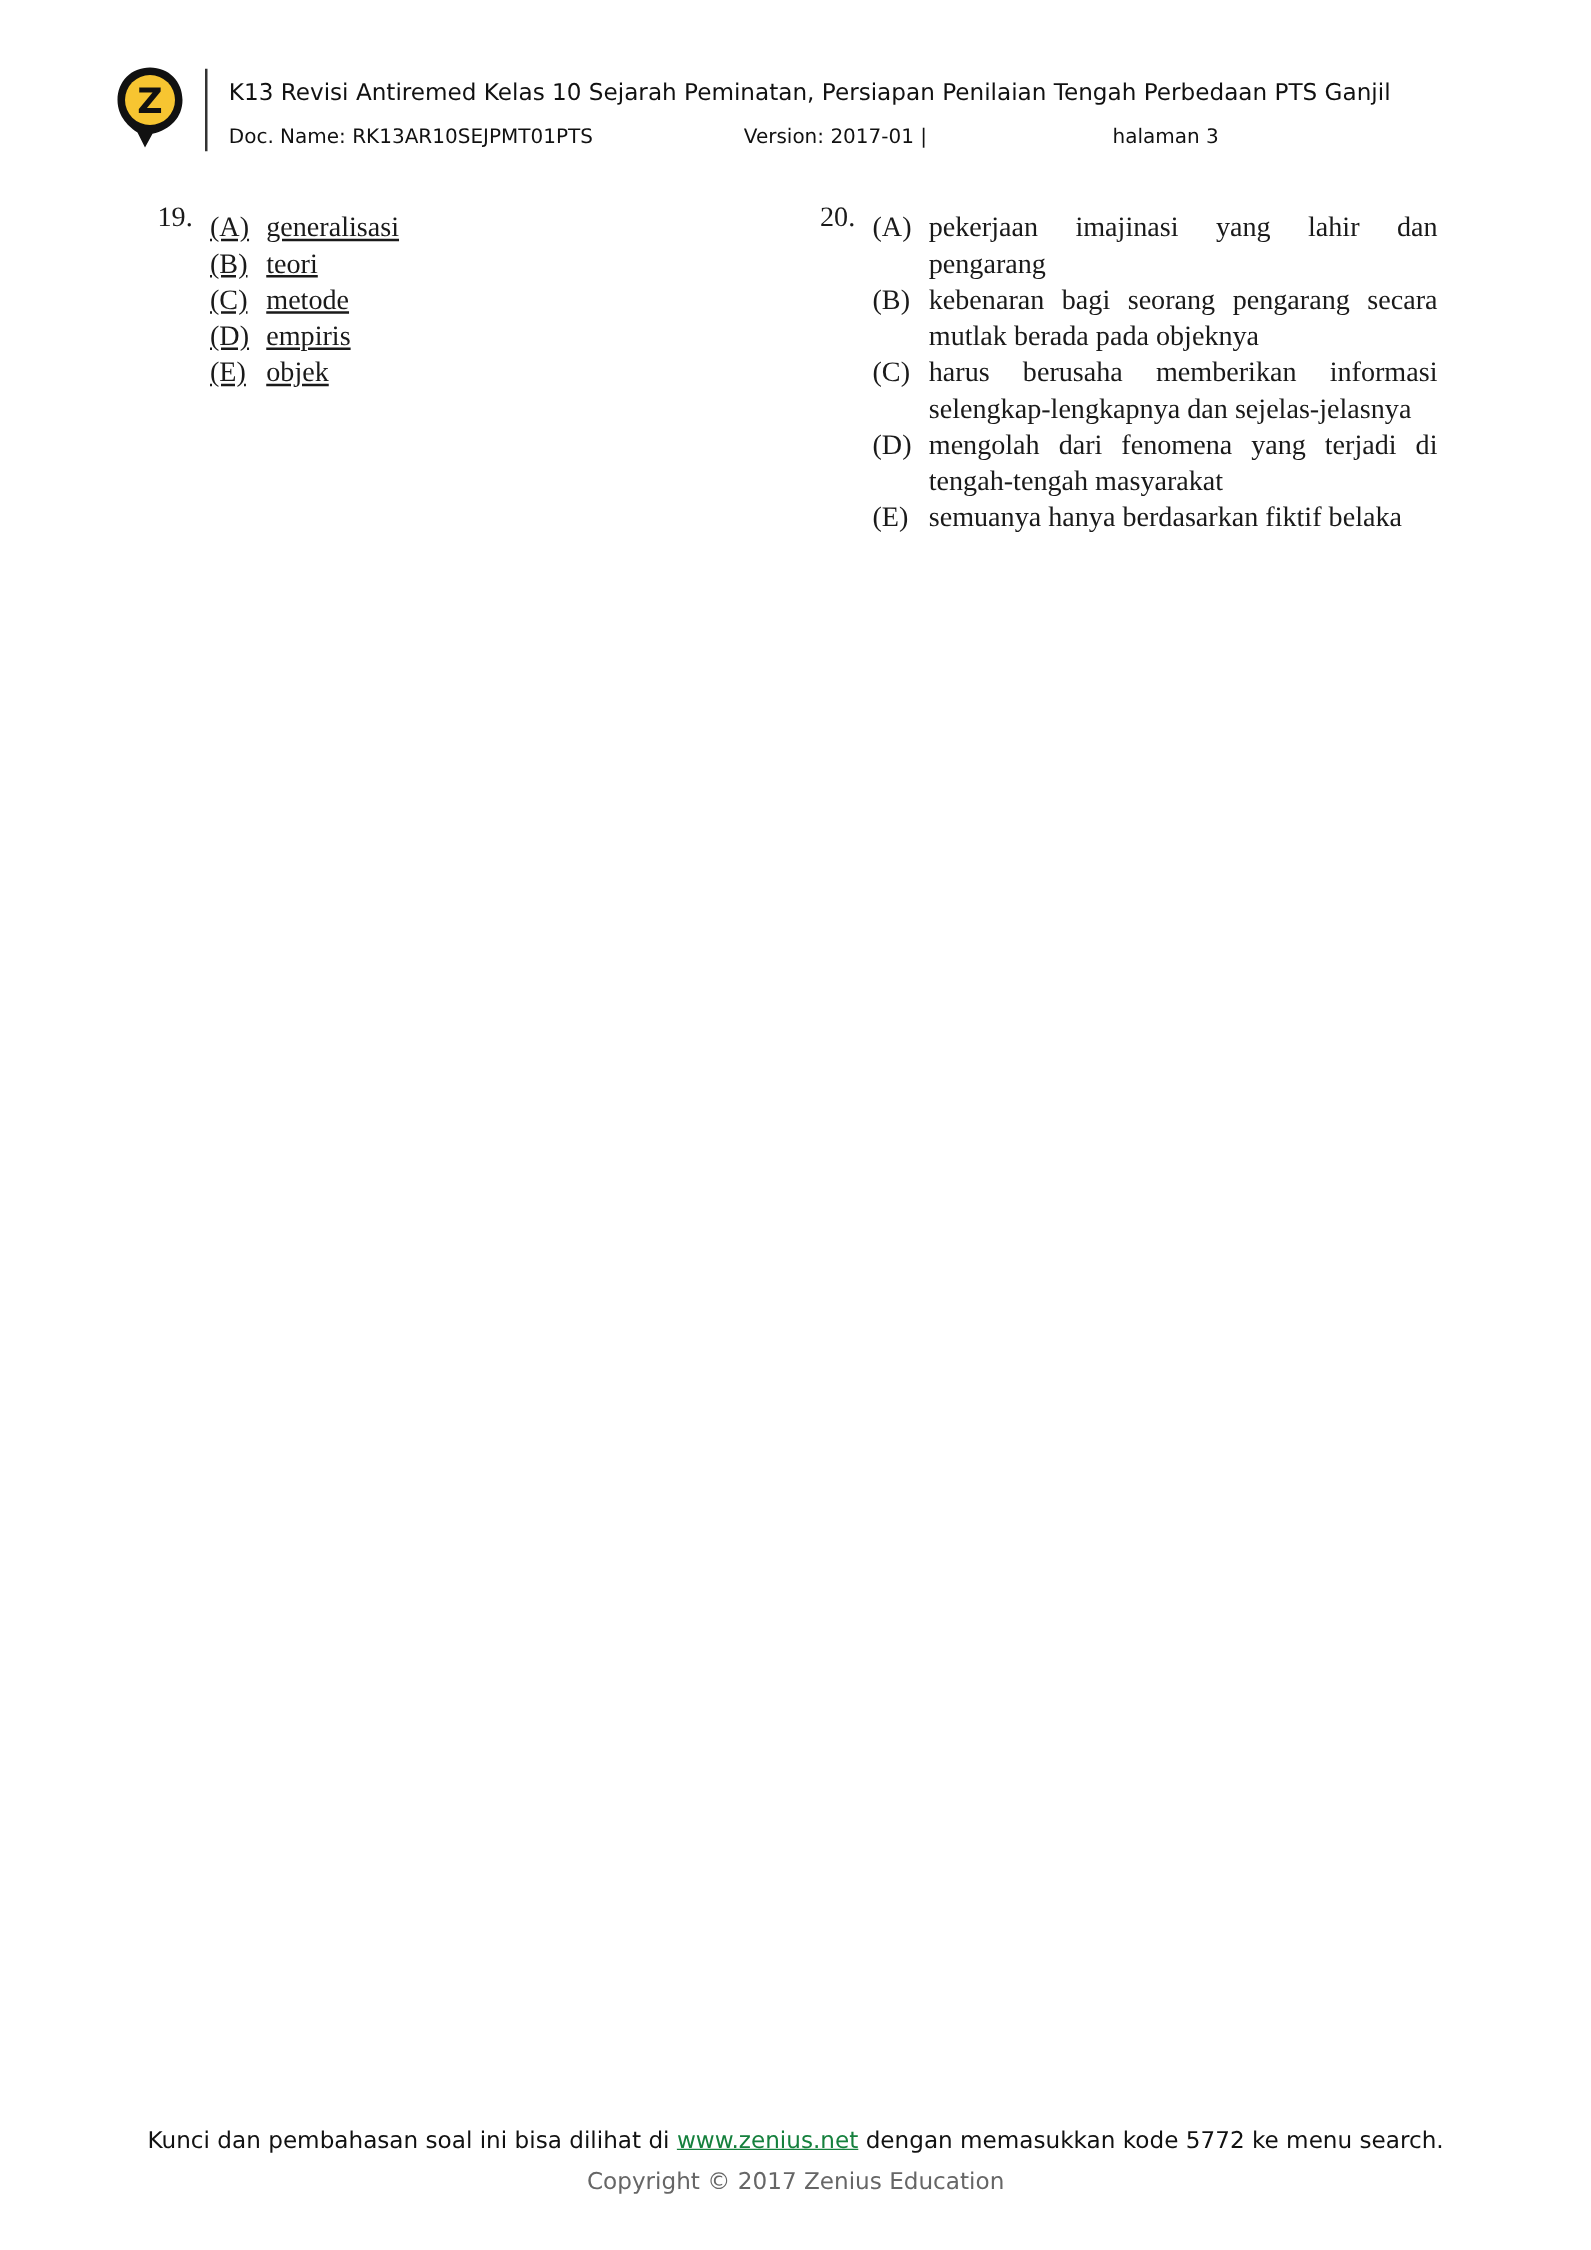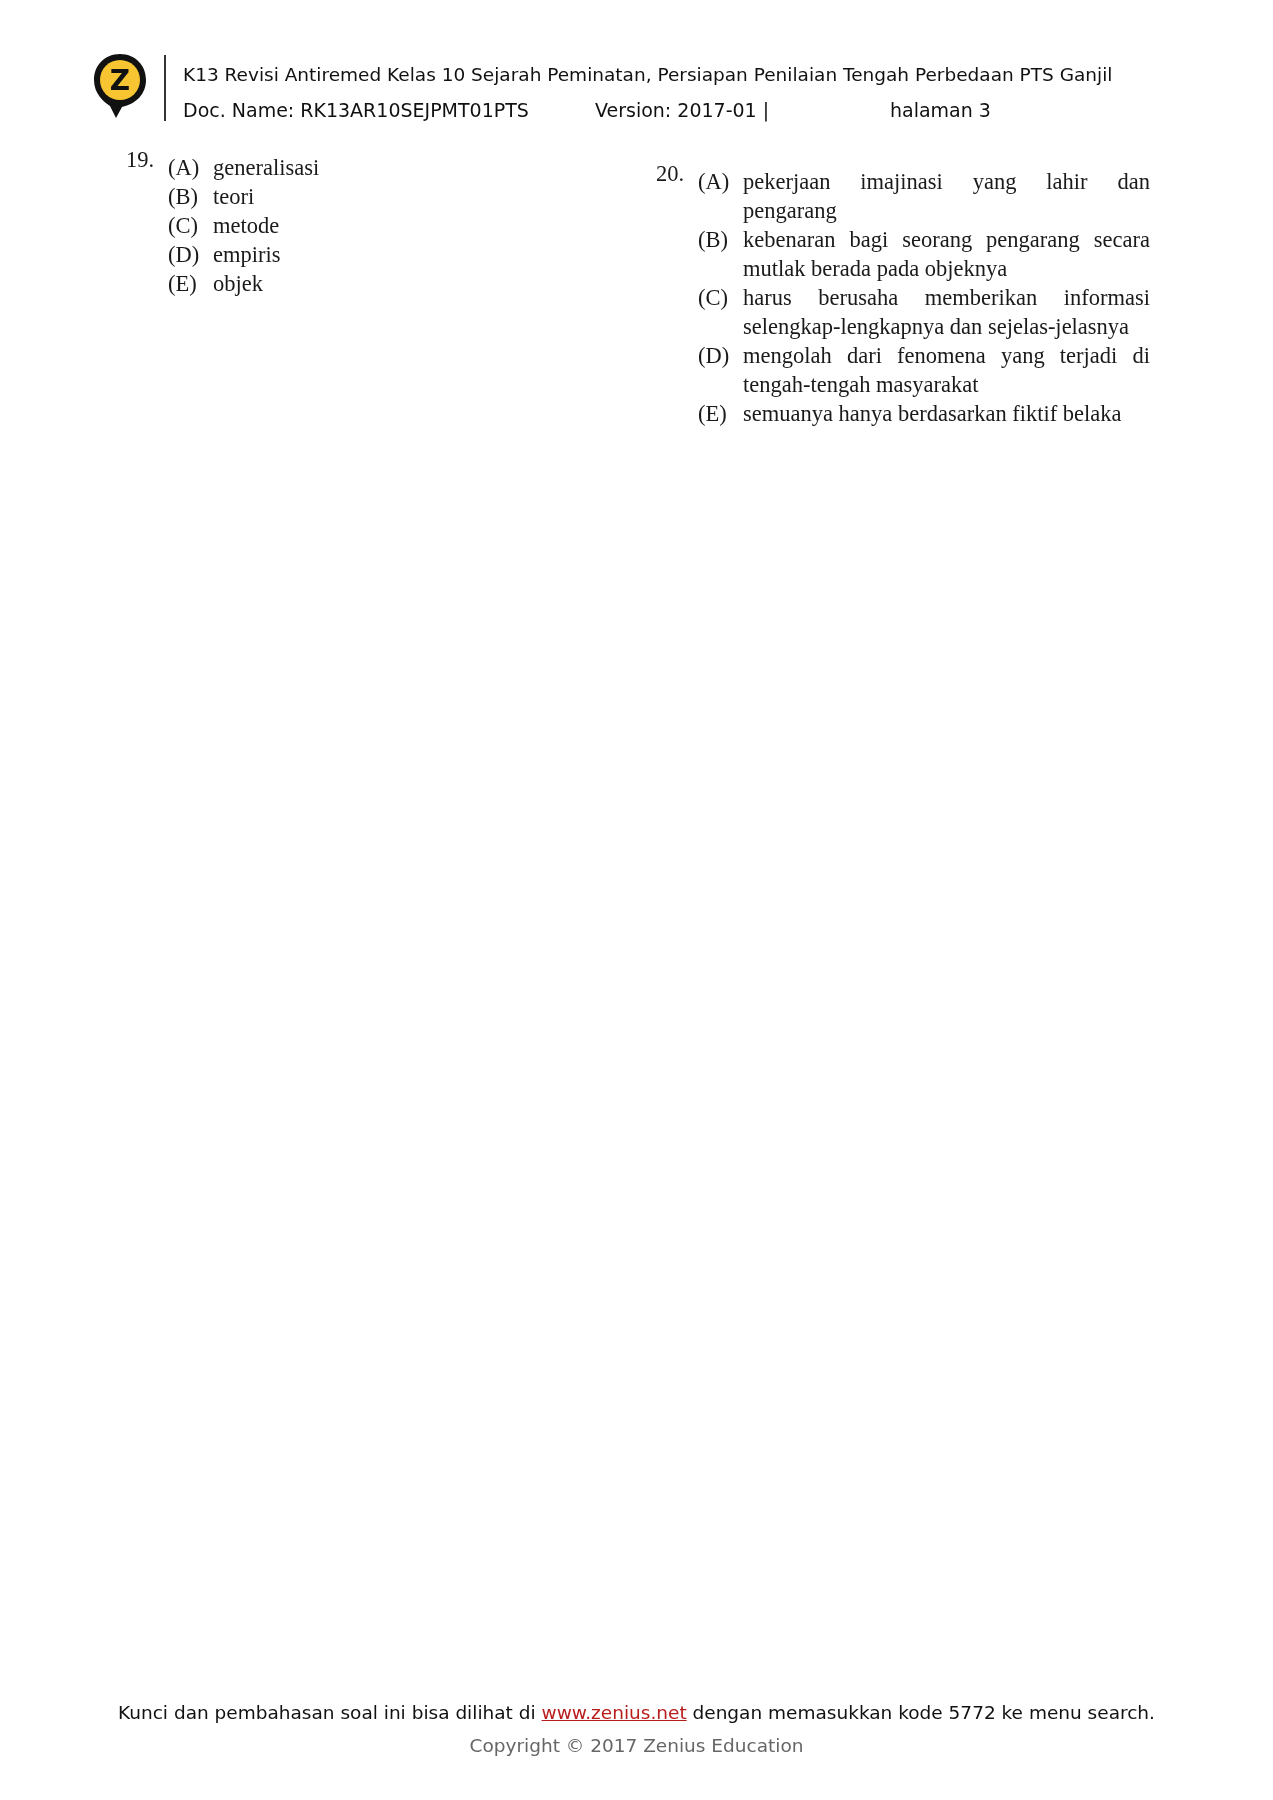--- a/index.html
+++ b/index.html
@@ -4,53 +4,53 @@
 <style>
   html, body { margin:0; padding:0; background:#ffffff; }
   body { width:1273px; height:1800px; position:relative; overflow:hidden; color:#1a1a1a; }
   .serif { font-family: "Liberation Serif", "DejaVu Serif", serif; }
   .sans { font-family: "DejaVu Sans", "Liberation Sans", sans-serif; }
 
   .logo { position:absolute; left:92px; top:52px; width:56px; height:68px; }
   .header-rule { position:absolute; left:164px; top:55px; width:2px; height:66px; background:#333; }
   .header-title { position:absolute; left:183px; top:64px; font-size:18.5px; white-space:nowrap; color:#111; }
   .header-title b { font-weight:normal;text-align:right; }
-  .header-meta { position:absolute; top:99px; font-size:19px; white-space:nowrap; color:#111; }
+  .header-meta { position:absolute; top:99px; font-size:16px; white-space:nowrap; color:#111; }
 
   .q { position:absolute; font-size:22.5px; line-height:29px; }
   .q .num { position:absolute; left:0; top:0; }
   .q .stem { margin-left:42px; text-align:justify; text-align-last:left; }
   .q .opts { margin-left:42px; margin-top:8px; }
   .opt { display:flex; }
   .opt .lbl { width:45px; flex:none; }
   .opt .txt { flex:1; text-align:justify; text-align-last:left; }
 
   .footer-key { position:absolute; left:0; width:1273px; top:1702px; text-align:center; font-size:18.5px; color:#111; white-space:nowrap; }
-  .footer-key a { color:#b91c1c; text-decoration:underline; }
+  .footer-key a { color:#15803d; text-decoration:underline; }
   .footer-copy { position:absolute; left:0; width:1273px; top:1735px; text-align:center; font-size:18.5px; color:#666; }
 </style>
 </head>
 <body>
 
 <div class="logo">
   <svg width="56" height="68" viewBox="0 0 56 68">
     <path d="M28 2 C13 2 2 13 2 28 C2 42 12 50 18 54 L24 66 L30 55 C44 52 54 42 54 28 C54 13 43 2 28 2 Z" fill="#111111"></path>
     <circle cx="28" cy="28" r="20" fill="#f7c531"></circle>
     <text x="28" y="38" text-anchor="middle" font-family="DejaVu Sans, sans-serif" font-weight="bold" font-size="28" fill="#111111">Z</text>
   </svg>
 </div>
 <div class="header-rule"></div>
 
 <div class="header-title sans"><b>K13 Revisi Antiremed Kelas 10 Sejarah Peminatan</b><span>, Persiapan Penilaian Tengah Perbedaan PTS Ganjil</span></div>
 
 <div class="header-meta sans" style="left:183px;">Doc. Name:  RK13AR10SEJPMT01PTS</div>
 <div class="header-meta sans" style="left:595px;">Version: 2017-01 |</div>
 <div class="header-meta sans" style="left:890px;">halaman 3</div>
 
-<div class="q serif" style="left:126px; top:145px; width:494px;">
+<div class="q serif" style="left:126px; top:159px; width:494px;text-decoration:underline;">
   <span class="num">19.</span>
   <div class="opts">
     <div class="opt">
         <span class="lbl">(A)</span>
         <span class="txt">generalisasi</span>
       </div>
     <div class="opt">
         <span class="lbl">(B)</span>
         <span class="txt">teori</span>
       </div>

